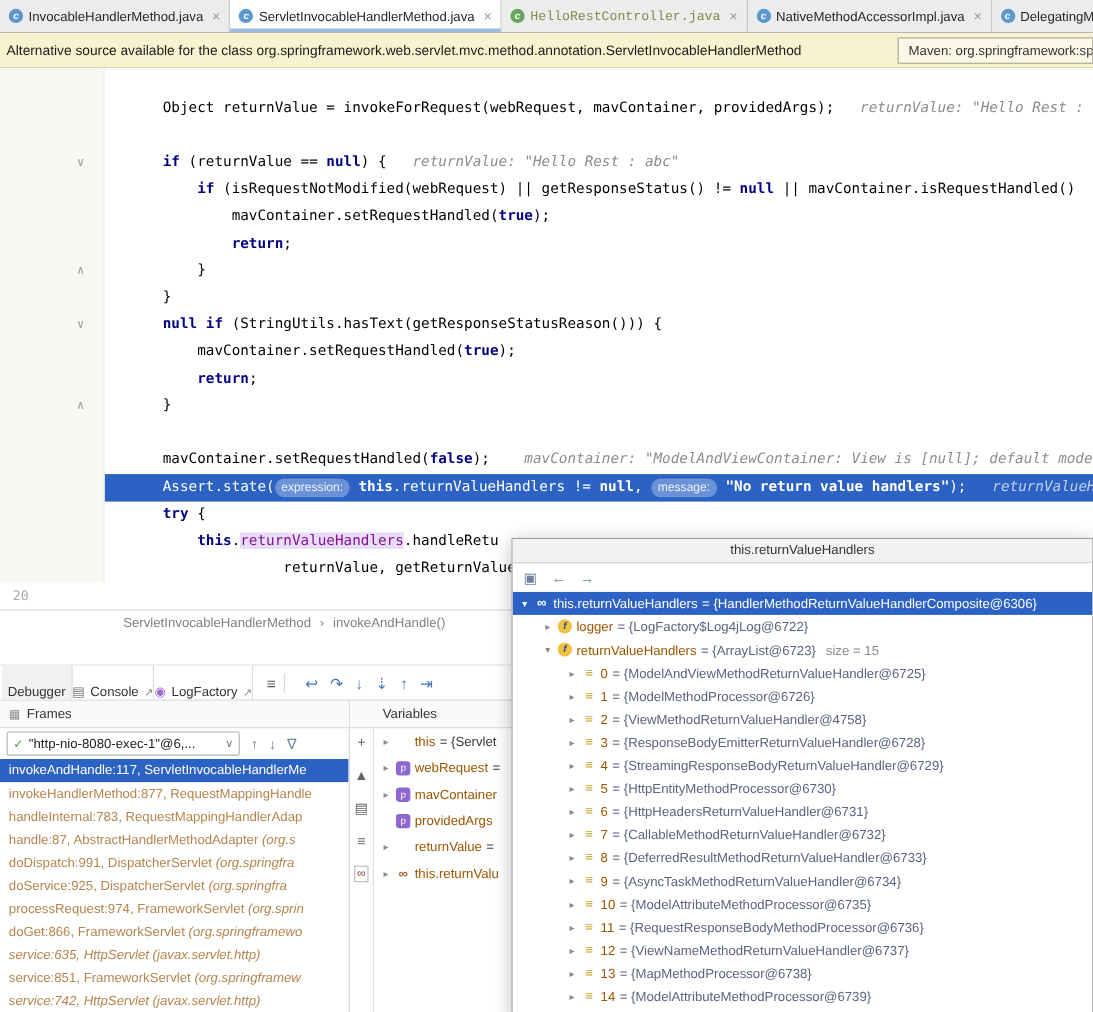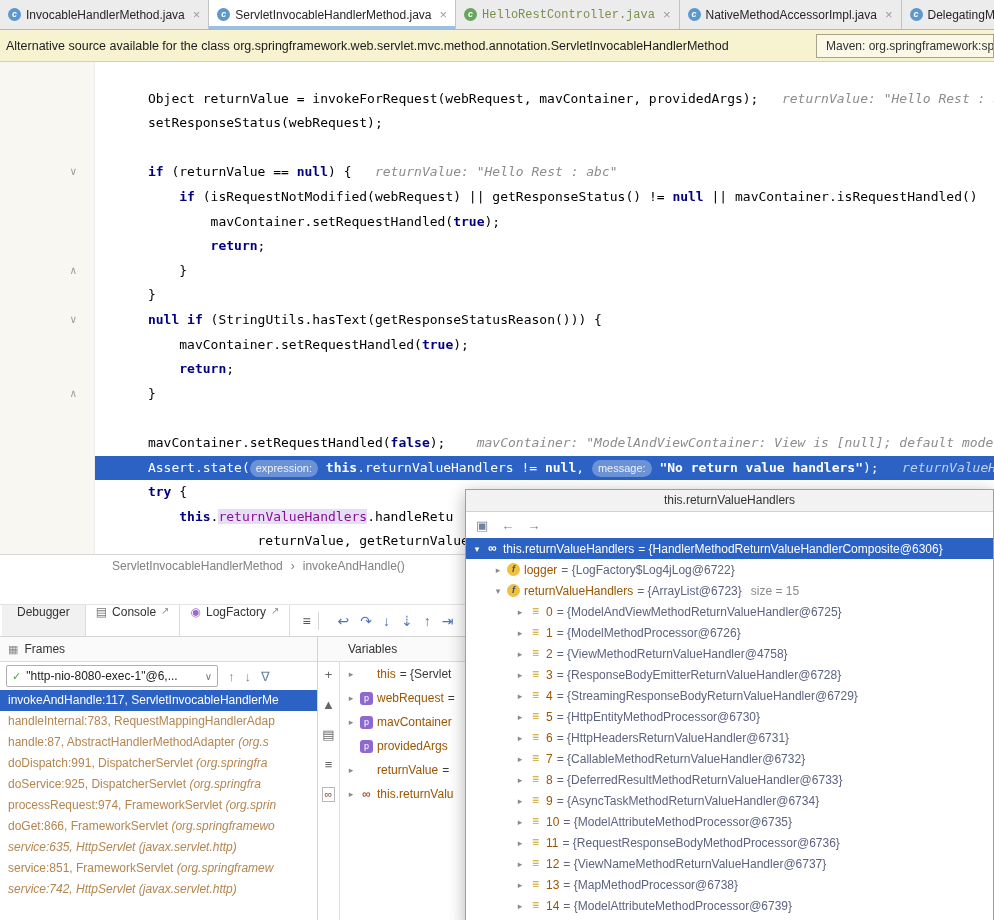--- a/index.html
+++ b/index.html
@@ -36,21 +36,21 @@
 .tk-strb{font-weight:bold}
 .tk-fieldhl{color:var(--fieldp);background:#e7ddf7}
 .tk-chip{display:inline-block;background:rgba(255,255,255,.30);border-radius:9px;padding:0 6px;font-family:"Liberation Sans",sans-serif;font-size:11px;line-height:17px;color:#eef3fb}
 
 
 .crumbs{position:absolute;top:554px;left:0;right:0;height:23px;background:#fff;border-top:1px solid #d8d8d8;display:flex;align-items:center;gap:8px;padding-left:112px;font-size:12px;color:#808080}
 
 
 .dbg{position:absolute;top:577px;left:0;right:0;bottom:0;background:#fff}
 .dbg-tabs{position:absolute;top:27px;left:0;right:0;height:33px;border-top:1px solid #e3e3e3;border-bottom:1px solid #d4d4d4;display:flex;align-items:center;padding-left:2px;font-size:12px;color:#333}
-.dbg-tab{display:flex;align-items:flex-start;gap:5px;padding:0 10px;height:100%;border-right:1px solid #dcdcdc}
+.dbg-tab{display:flex;align-items:flex-end;gap:5px;padding:0 0;height:100%;border-right:1px solid #dcdcdc}
 .dbg-tab.selected{background:#f1f1f1}
 [data-icon="console-icon"]{color:#777}
 [data-icon="endpoints-icon"]{color:#9b6bc9}
 .tab-ext{font-size:10px;color:#888}
 .dbg-icons{display:flex;align-items:center;gap:11px;margin-left:12px}
 .dbg-icons .ic{font-size:14px}
 .divider{width:1px;height:18px;background:#d4d4d4;margin:0 7px}
 .panels{position:absolute;top:60px;left:0;right:0;bottom:0}
 .panel-head{height:25px;border-bottom:1px solid #dcdcdc;background:#fafafa;font-size:12px;color:#333;padding-left:8px;display:flex;align-items:center;gap:6px}
 .ph-icon{color:#888;font-size:11px}
@@ -154,27 +154,20 @@
       </div>
 
       <div class="line">
         <span class="gut">
           <span class="lnum">02</span>
           <span class="fold"></span>
         </span>
         <span class="code"><span>      Object returnValue = invokeForRequest(webRequest, mavContainer, providedArgs);   </span><span class="tk-hint">returnValue: "Hello Rest : abc"</span></span>
       </div>
 
-      <div class="line">
-        <span class="gut">
-          <span class="lnum">03</span>
-          <span class="fold"></span>
-        </span>
-        <span class="code"><span>      setResponseStatus(webRequest);</span></span>
-      </div>
 
       <div class="line">
         <span class="gut">
           <span class="lnum">04</span>
           <span class="fold"></span>
         </span>
         <span class="code"></span>
       </div>
 
       <div class="line">
@@ -368,20 +361,23 @@
             <span>↓</span>
             <span>∇</span>
           </div>
         </div>
         <div class="frame-list">
 
             <div class="frame-row selected">
               <span>invokeAndHandle:117, ServletInvocableHandlerMe</span><span class="pkg"></span>
             </div>
 
+            <div class="frame-row lib">
+              <span>invokeHandlerMethod:877, RequestMappingHandle</span><span class="pkg"></span>
+            </div>
 
             <div class="frame-row lib">
               <span>handleInternal:783, RequestMappingHandlerAdap</span><span class="pkg"></span>
             </div>
 
             <div class="frame-row lib">
               <span>handle:87, AbstractHandlerMethodAdapter </span><span class="pkg">(org.s</span>
             </div>
 
             <div class="frame-row lib">

